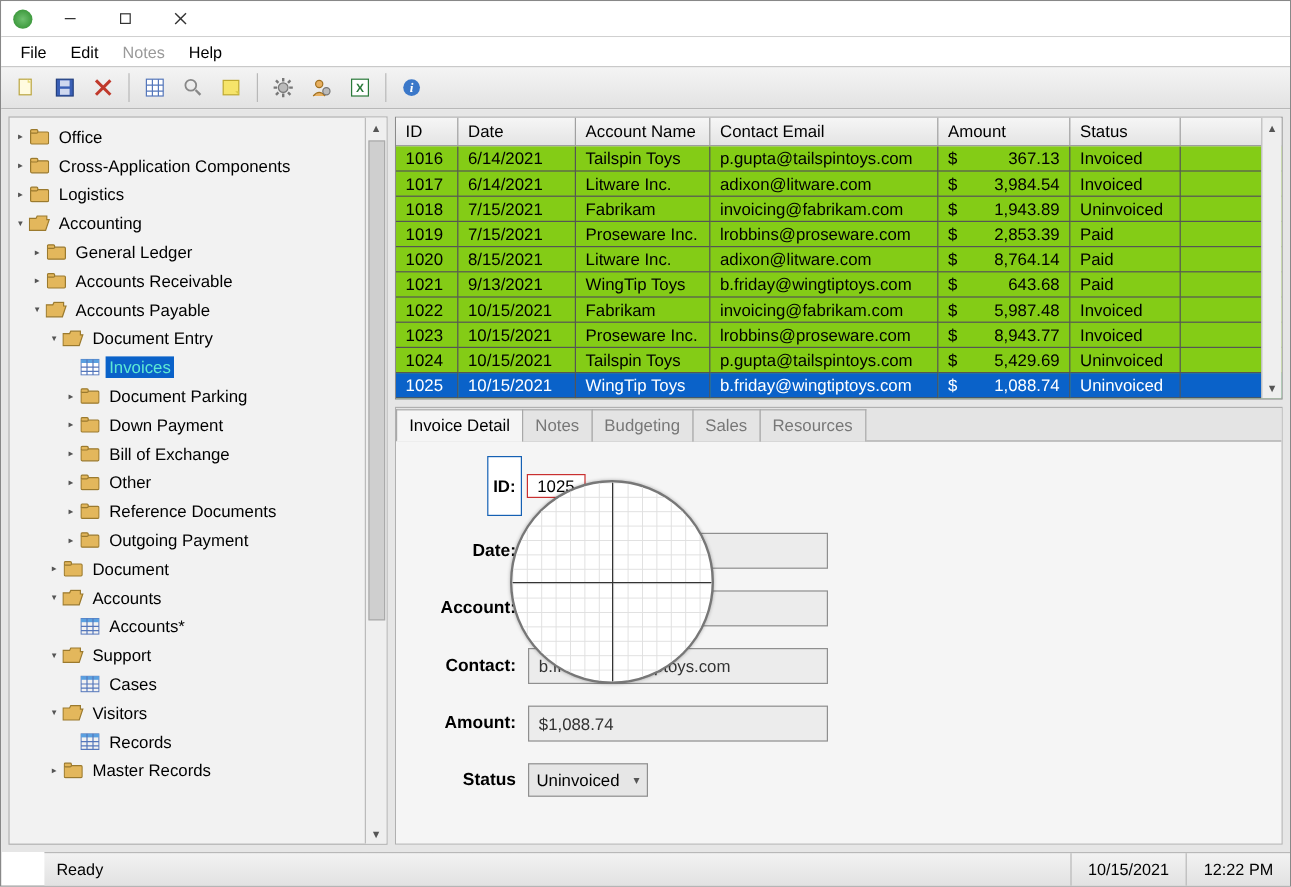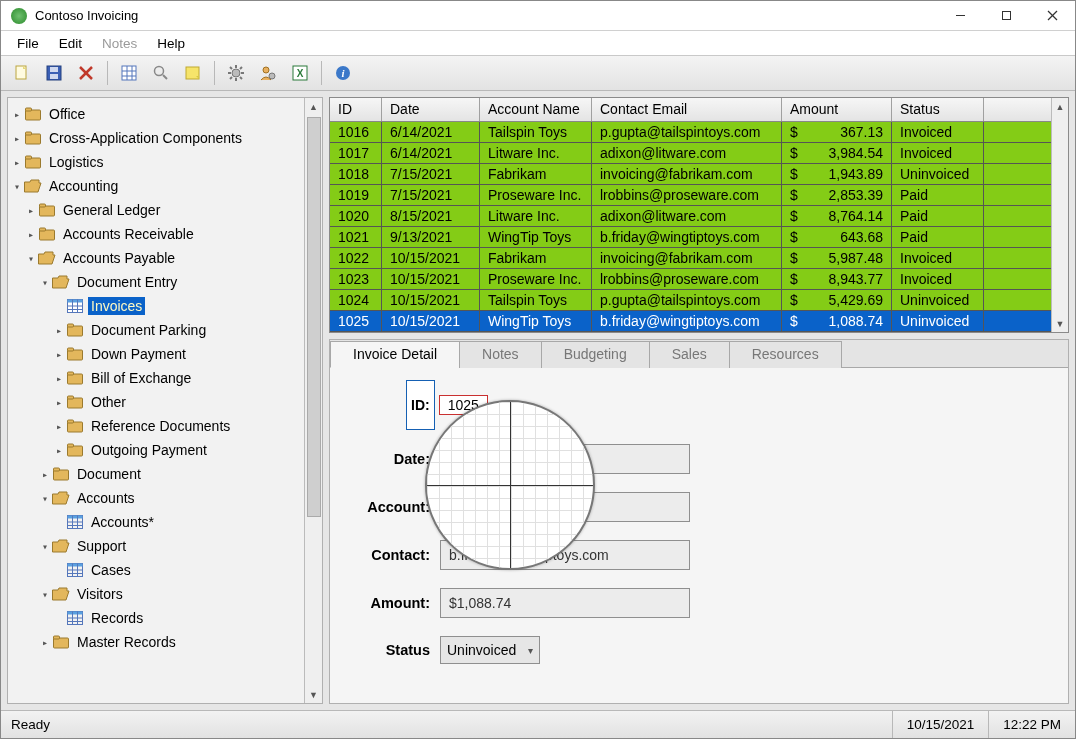--- a/index.html
+++ b/index.html
@@ -25,21 +25,21 @@
   .body { flex:1; display:flex; background:#e6e6e6; padding:6px; gap:6px; overflow:hidden; }
   
   .treepane { width:316px; background:#f2f2f2; border:1px solid #b0b0b0; position:relative; display:flex; }
   .tree { flex:1; overflow-y:auto; padding:4px 2px; font-size:14px; }
   .tree-row { display:flex; align-items:center; height:24px; white-space:nowrap; }
   .tree-row .tw { width:14px; text-align:center; color:#555; font-size:10px; font-family:monospace; }
   .expander { cursor:pointer; user-select:none; }
   .tree-row .ico { width:18px; height:16px; display:flex; align-items:center; justify-content:center; margin-right:4px;}
   .tree-row .lbl { padding:1px 3px; }
   .tree-row.selected .ico.table svg rect.back{fill:#fff}
-  .tree-row.selected .lbl { background:#0a62c9; color:#fef9c3;text-align:center; }
+  .tree-row.selected .lbl { background:#0a62c9; color:#5eead4;text-align:center; }
   
   .folder-closed svg rect { fill:#e3b75c; stroke:#9b7a2e; }
   .folder-open svg polygon { fill:#e3b75c; stroke:#9b7a2e;}
   .table svg rect.back{fill:#f2f2f2;}
   
   .rightpane { flex:1; display:flex; flex-direction:column; gap:6px; overflow:hidden;}
   .grid { border:1px solid #8a8a8a; background:#fff; height:236px; position:relative; display:flex; flex-direction:column; overflow:hidden;}
   .grid-header, .grid-row { display:flex; }
   .grid-header { background:linear-gradient(#f6f6f6,#e4e4e4); border-bottom:1px solid #888; font-size:14px; height:24px; }
   .gh { border-right:1px solid #a0a0a0; padding:3px 8px; overflow:hidden; }
@@ -49,21 +49,21 @@
   .col-id{width:52px;} .col-date{width:98px;} .col-acc{width:112px;} .col-email{width:190px;} .col-amt{width:110px;} .col-stat{width:92px;} .col-pad{flex:1;}
   .amt-cell { display:flex; justify-content:space-between; width:100%; }
   .vscroll { position:absolute; right:0; top:0; bottom:0; width:17px; background:#efefef; border-left:1px solid #bbb; display:flex; flex-direction:column; align-items:center; }
   .vscroll .arr{height:17px; width:100%; display:flex; align-items:center; justify-content:center; color:#555; font-size:9px;}
   .tree-vscroll { width:18px; background:#efefef; border-left:1px solid #bbb; display:flex; flex-direction:column; align-items:center;}
   .tree-vscroll .arr{height:17px;width:100%;display:flex;align-items:center;justify-content:center;color:#555;font-size:9px;}
   .tree-vscroll .thumb{margin-top:2px; width:14px; height:400px; background:#cfcfcf; border:1px solid #aaa;}
   
   .details { flex:1; border:1px solid #b0b0b0; background:#f5f5f5; display:flex; flex-direction:column; overflow:hidden;}
   .dtabs { display:flex; background:#e4e4e4; border-bottom:1px solid #a8a8a8; height:28px; font-size:14px;}
-  .dtab { padding:4px 22px; border:1px solid #a8a8a8; border-bottom:none; margin-right:-1px; background:#e4e4e4; color:#777; position:relative; top:1px;text-align:center;}
+  .dtab { padding:4px 10px; border:1px solid #a8a8a8; border-bottom:none; margin-right:-1px; background:#e4e4e4; color:#777; position:relative; top:1px;text-align:center;}
   .dtab.active{ background:#f5f5f5; color:#000; border-bottom:1px solid #f5f5f5; }
   .dbody{ flex:1; padding:12px 20px; position:relative;}
   .frow{ display:flex; align-items:center; margin-bottom:18px; }
   .flabel{ width:80px; text-align:right; font-weight:600; margin-right:10px; font-size:14.5px;}
   .idlabel{ border:1px solid #1560b3; padding:16px 4px; background:#fff; font-weight:700;}
   .idval{ border:1px solid #c93030; padding:1px 8px; background:#fff; margin-left:4px; color:#000; }
   .finput{ border:1px solid #8f8f8f; background:#ececec; padding:4px 8px; width:250px; height:30px; font-size:14px; color:#333;}
   .fselect{ border:1px solid #8f8f8f; background:#e6e6e6; padding:3px 6px; width:100px; height:28px; font-size:14px; display:flex; align-items:center; justify-content:space-between;}
   .fselect .chev{font-size:10px;color:#555;}
   
@@ -72,32 +72,31 @@
     position:absolute; inset:0;
     background-image:
       linear-gradient(to right, #e0e0e0 1px, transparent 1px),
       linear-gradient(to bottom,#e0e0e0 1px, transparent 1px);
     background-size:12px 12px;
   }
   .magnifier .cross{position:absolute;background:#333;}
   .magnifier .ch{left:0;right:0;top:50%;height:1px;}
   .magnifier .cv{top:0;bottom:0;left:50%;width:1px;}
   
-  .statusbar { height:28px; background:linear-gradient(#f2f2f2,#e2e2e2); border-top:1px solid #b8b8b8; display:flex; align-items:center; font-size:13.5px; }
+  .statusbar { height:28px; background:linear-gradient(#f2f2f2,#e2e2e2); border-top:1px solid #b8b8b8; display:flex; align-items:center; font-size:13.5px;margin-left:36px; }
   .statusbar .msg { flex:1; padding:0 10px; }
   .statusbar .cell { border-left:1px solid #b8b8b8; padding:0 14px; height:100%; display:flex; align-items:center;}
 </style>
 </head>
 <body>
 
 <div class="window">
 
   <div class="titlebar">
     <div class="appicon"></div>
-    <div class="title">Contoso Invoicing</div>
     <div class="winbtns">
       <div class="winbtn">
           <svg viewBox="0 0 11 11">
             <line x1="1" y1="5.5" x2="10" y2="5.5" stroke="#333" stroke-width="1"></line>
           </svg>
         </div>
       <div class="winbtn">
           <svg viewBox="0 0 11 11">
             <rect x="1.5" y="1.5" width="8" height="8" fill="none" stroke="#333" stroke-width="1"></rect>
           </svg>

